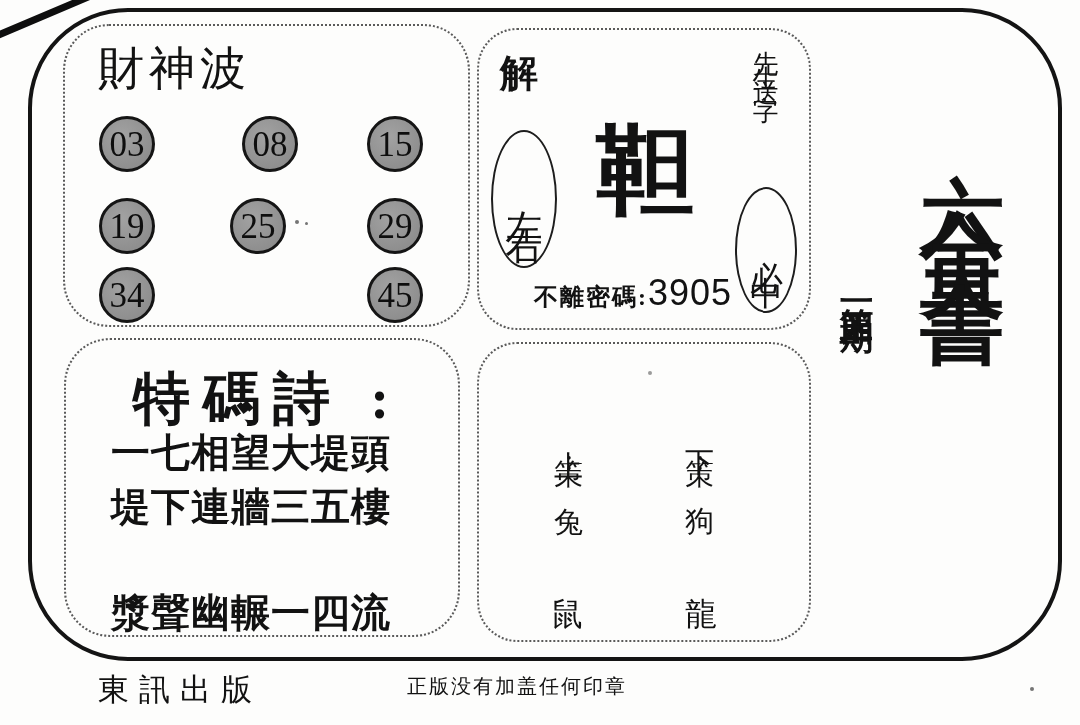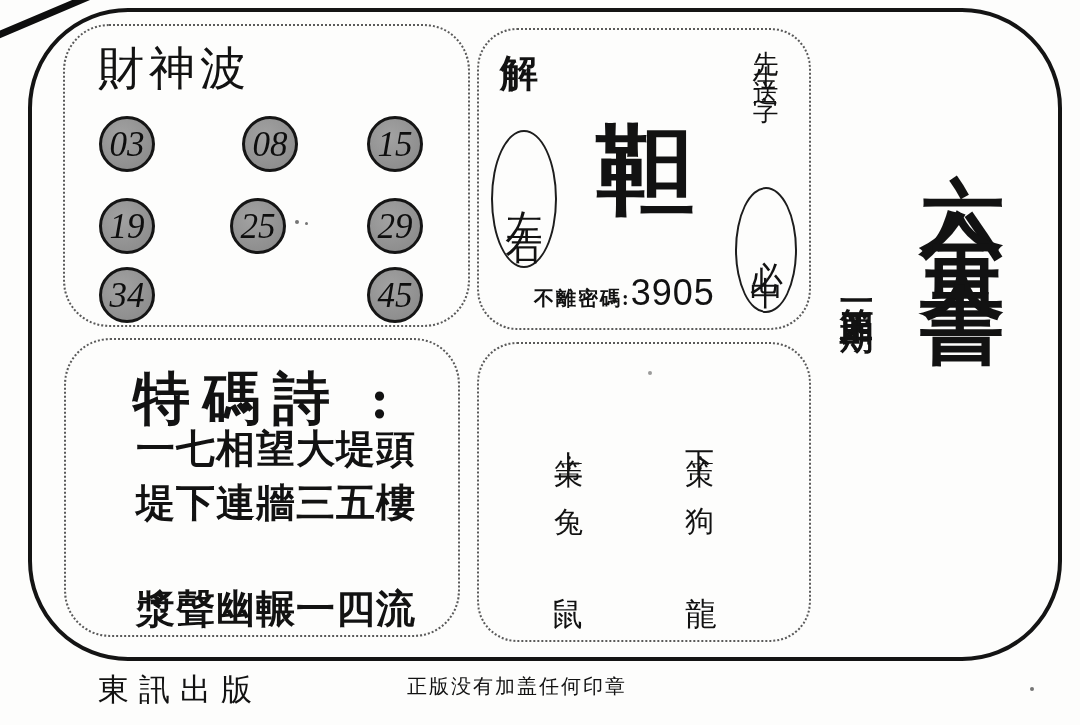--- a/index.html
+++ b/index.html
@@ -29,21 +29,21 @@
   
   .waves-title{
     position:absolute; left:98px; top:46px;
     font-size:46px; font-weight:400; letter-spacing:5px; line-height:1;
   }
   .num-circle{
     position:absolute; width:56px; height:56px; border-radius:50%;
     background:radial-gradient(circle at 40% 35%, #a2a2a2, #878787);
     border:3px solid #151515; box-sizing:border-box;
     display:flex; align-items:center; justify-content:center;
-    font-size:35px; font-weight:500; color:#0e0e0e; line-height:1;font-style:italic;
+    font-size:35px; font-weight:500; color:#0e0e0e; line-height:1;
   }
   .c03{left:99px; top:116px;} .c08{left:242px; top:116px;} .c15{left:367px; top:116px;}
   .c19{left:99px; top:198px;} .c25{left:230px; top:198px;} .c29{left:367px; top:198px;}
   .c34{left:99px; top:267px;text-align:right;} .c37{left:230px; top:267px;} .c45{left:367px; top:267px;}
 
   
   .jie-char{
     position:absolute; left:500px; top:54px; font-size:38px; font-weight:900;
     font-family:"Liberation Sans","DejaVu Sans",sans-serif; line-height:1;
   }
@@ -57,36 +57,35 @@
   .main-char{
     position:absolute; left:596px; top:120px; font-size:98px; font-weight:900;
     font-family:"Liberation Sans","DejaVu Sans",sans-serif; line-height:1;
   }
   .sender-note{
     position:absolute; left:752px; top:30px;
     writing-mode:vertical-rl; text-orientation:upright;
     font-size:26px; letter-spacing:15px; line-height:1;
   }
   .code-line{ position:absolute; left:534px; top:272px; white-space:nowrap; }
-  .code-label{ font-size:20px; font-weight:900; letter-spacing:2px; }
+  .code-label{ font-size:24px; font-weight:900; letter-spacing:2px; }
   .code-value{
     font-size:36px; font-weight:400; letter-spacing:1px;
     font-family:"Liberation Sans","DejaVu Sans",sans-serif;
   }
 
   
   .poem-title{
     position:absolute; left:133px; top:370px;
     font-size:57px; font-weight:900; letter-spacing:13px; line-height:1;
   }
   .poem-line{
     position:absolute; left:111px; font-size:39px; font-weight:700;
     letter-spacing:1px; line-height:1;
-    font-family:Liberation Mono, monospace;
-    margin-left:25px;
+    font-family:Liberation Sans, sans-serif;
   }
   .pl1{top:433px;} .pl2{top:487px;} .pl3{top:540px;} .pl4{top:593px;}
 
   
   .zodiac-title{
     position:absolute; left:529px; top:362px;
     font-size:40px; font-weight:900; letter-spacing:12px; line-height:1;
   }
   .zodiac-col{
     position:absolute; top:428px;

